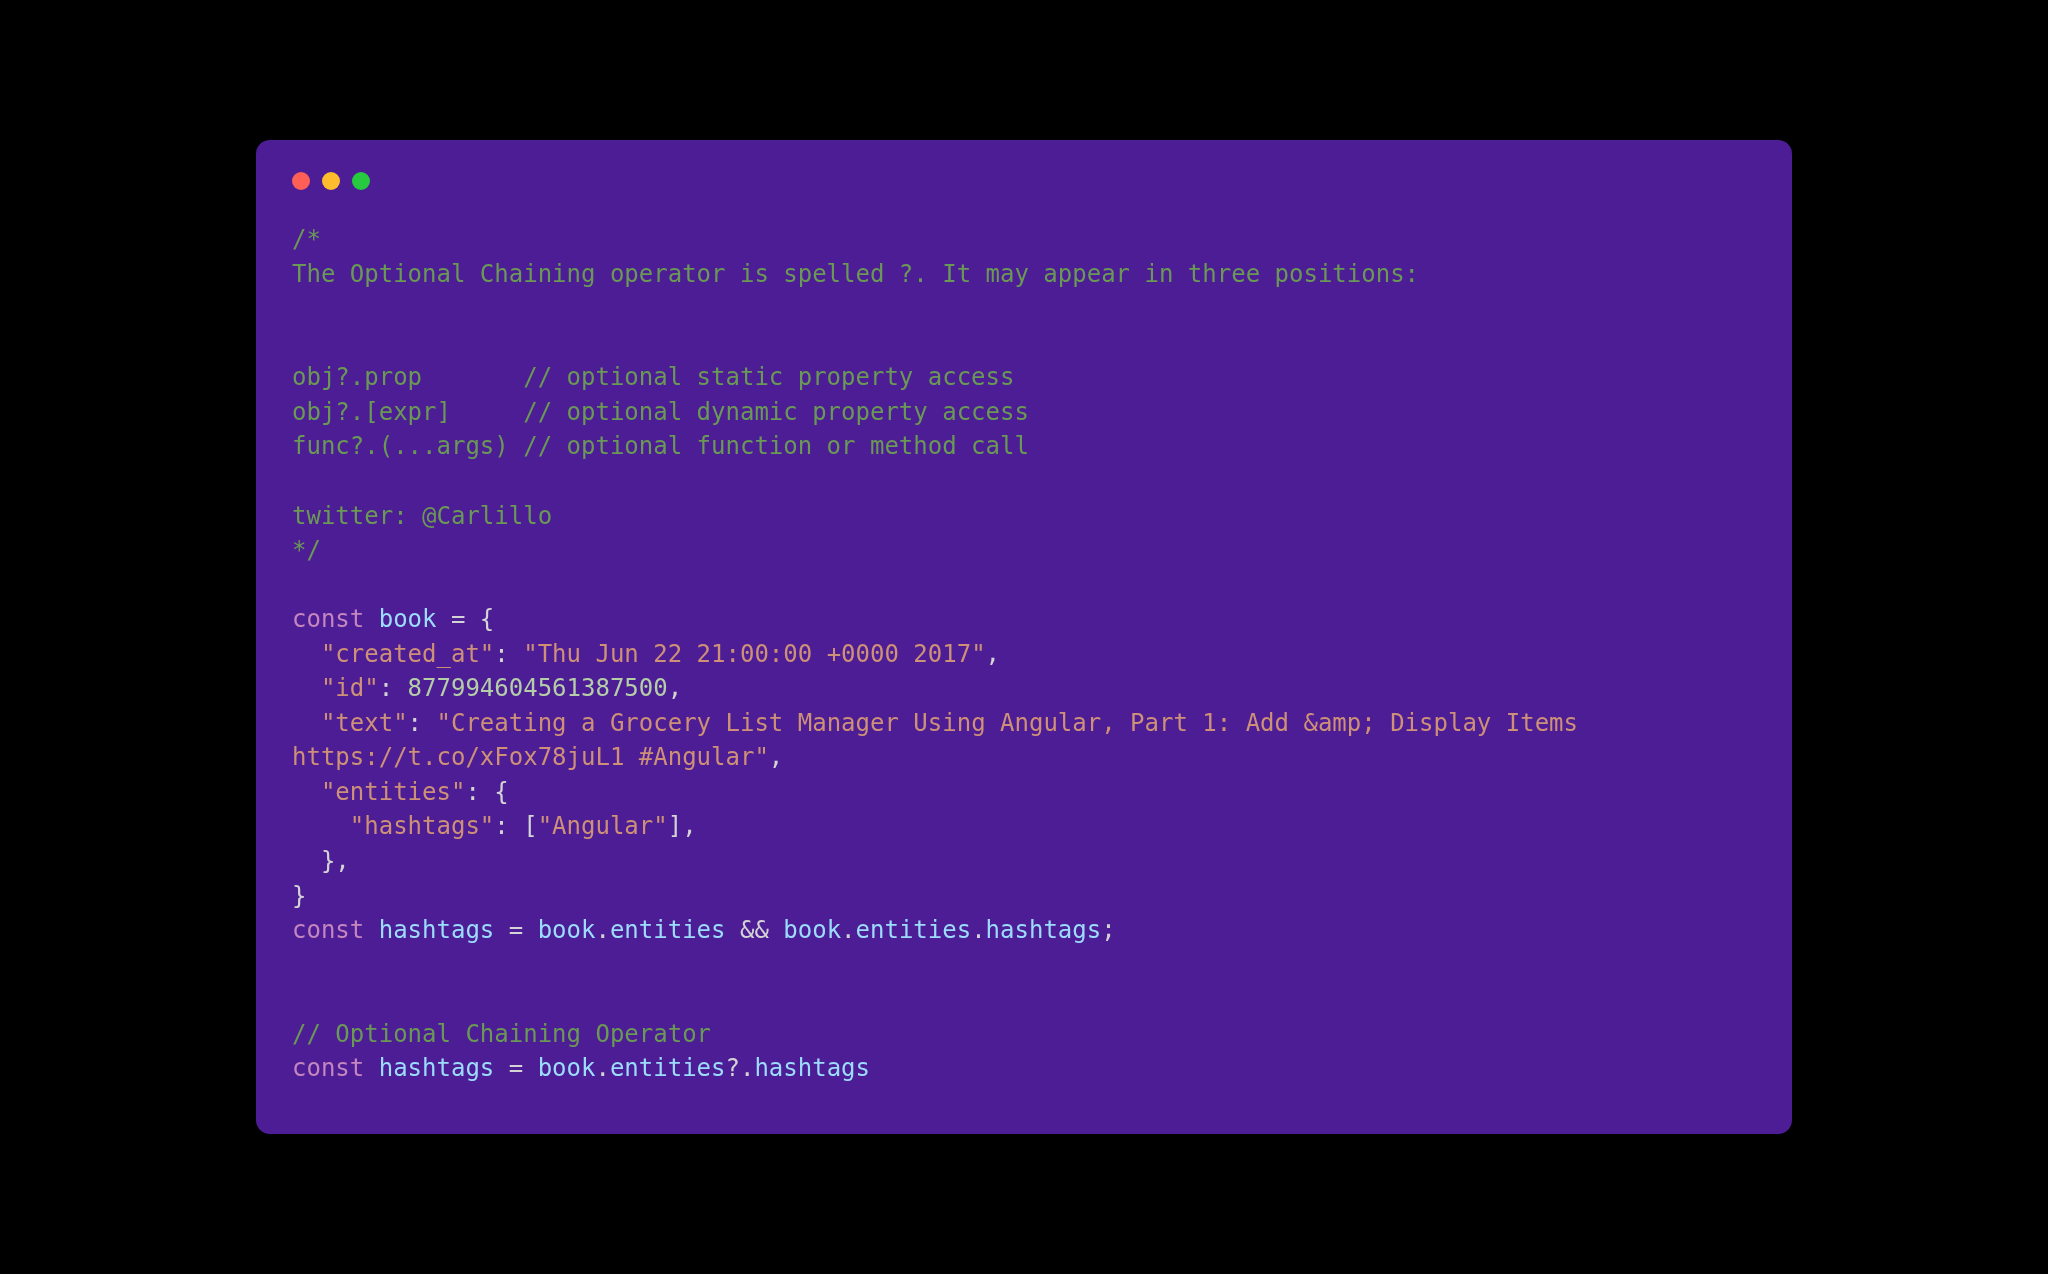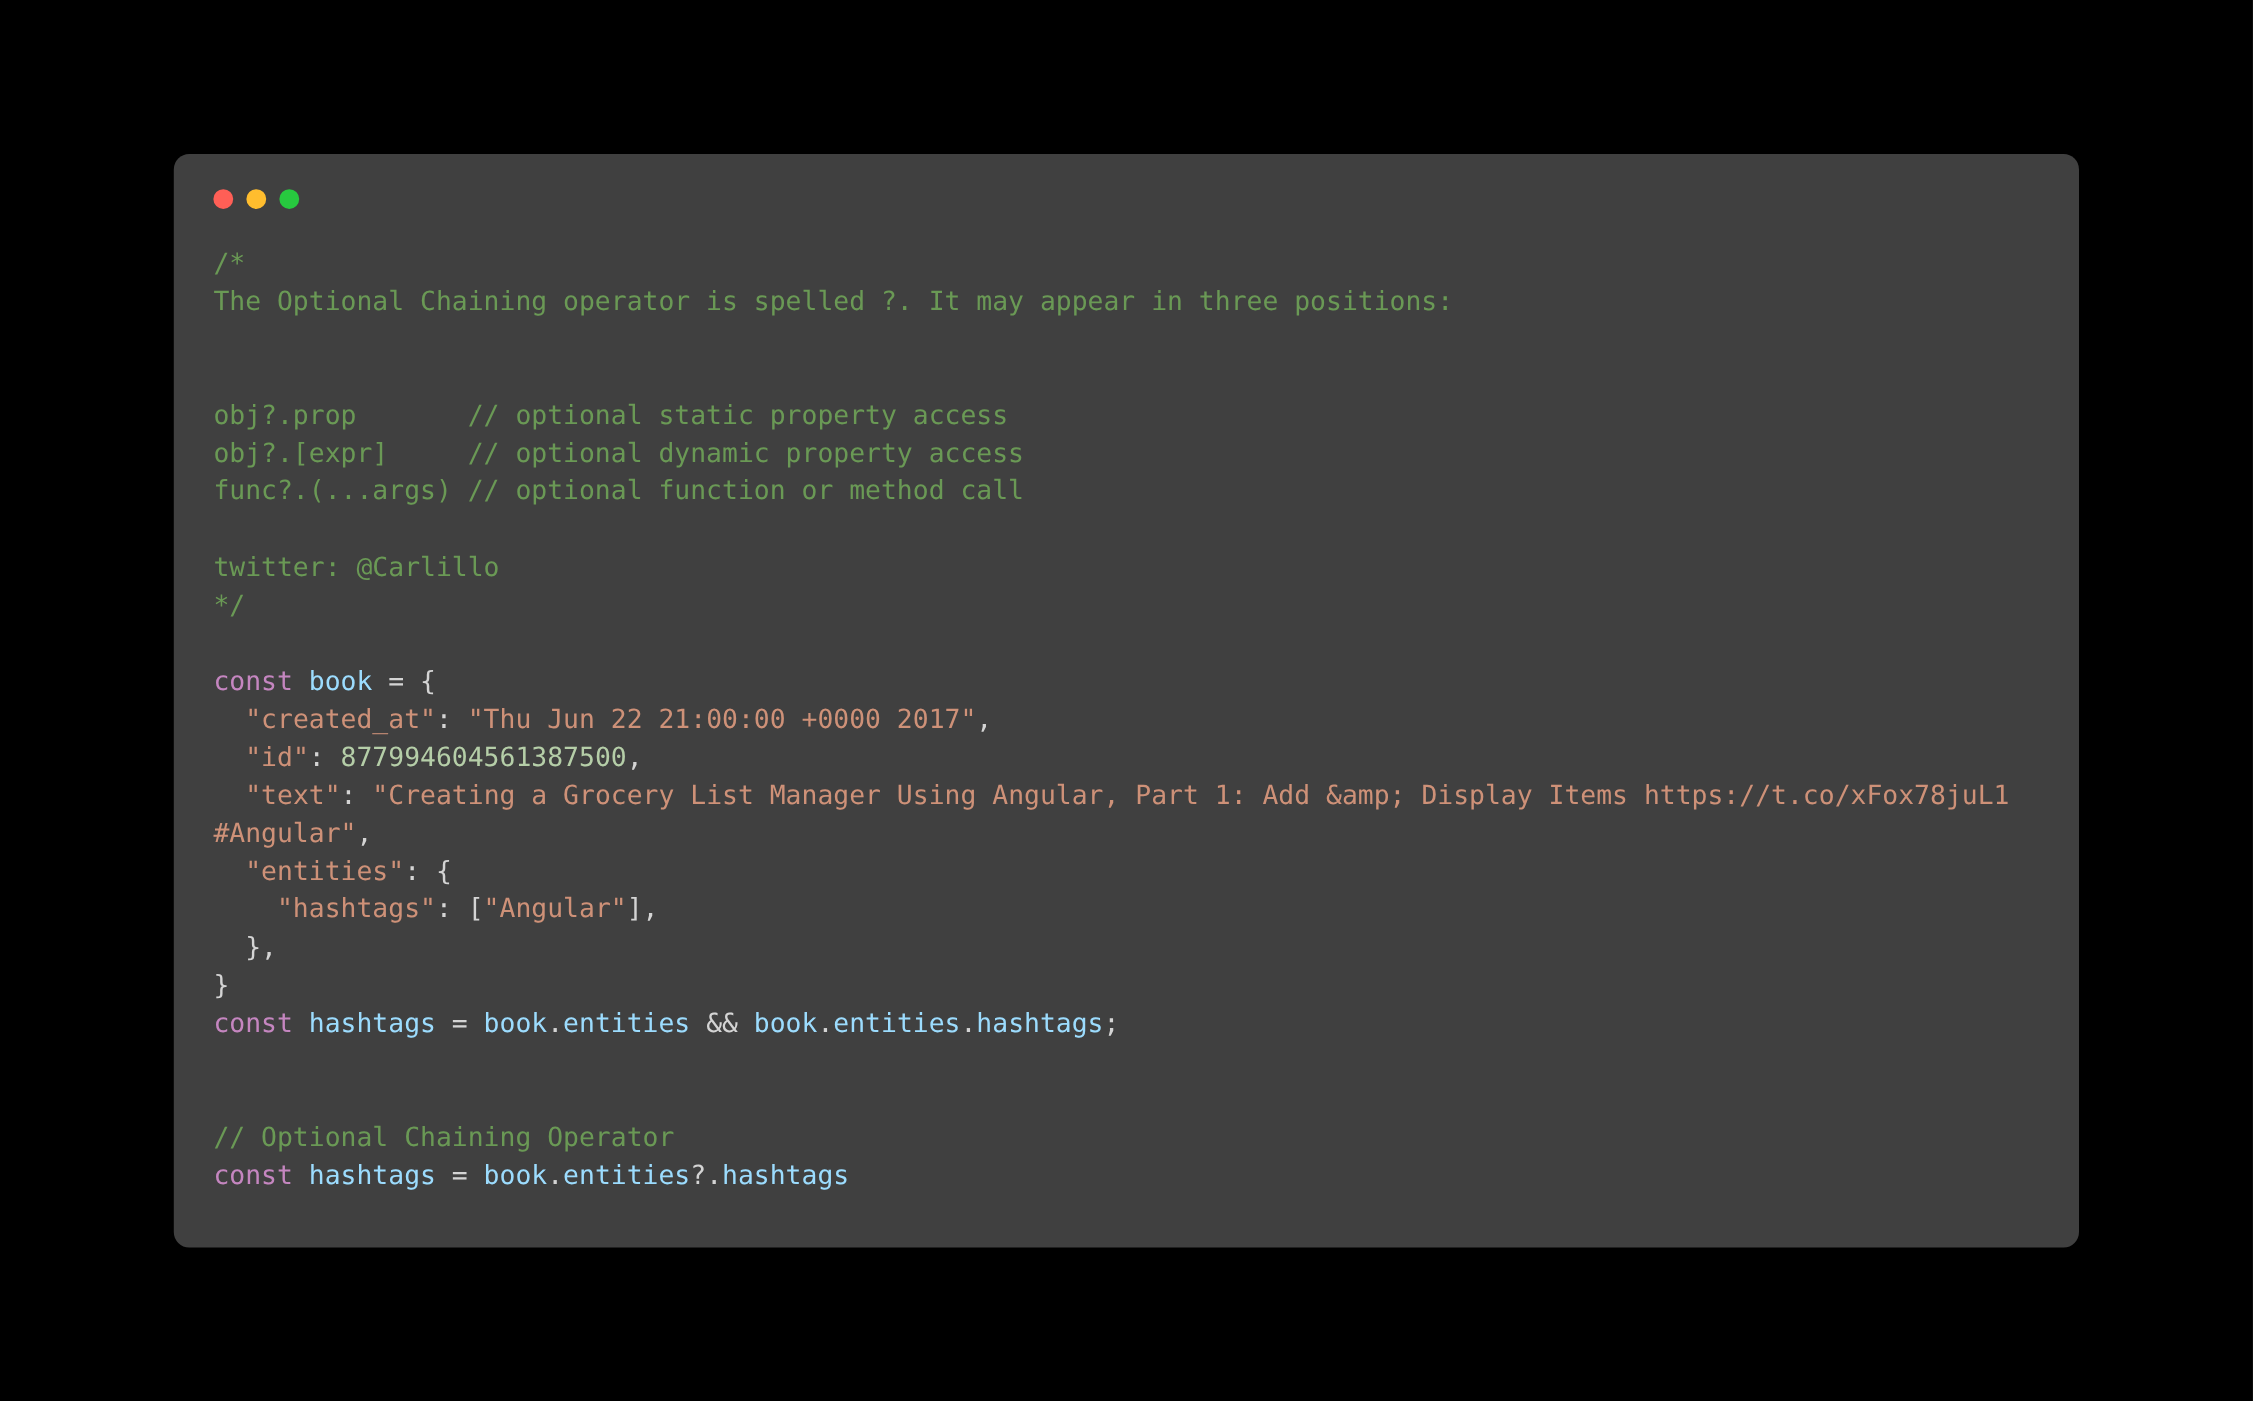--- a/index.html
+++ b/index.html
@@ -6,23 +6,23 @@
   body {
     background: #000;
     width: 2048px;
     height: 1274px;
     display: flex;
     align-items: center;
     justify-content: center;
     font-family: "SF Mono", "Menlo", "Monaco", "Consolas", monospace;
   }
   .window {
-    background: #404040;
+    background: #4c1d95;
     border-radius: 14px;
-    width: 1732px;
+    width: 1536px;
     padding: 32px 36px 48px 36px;
     box-shadow: 0 30px 80px rgba(0,0,0,0.6);
   }
   .titlebar {
     display: flex;
     gap: 12px;
     margin-bottom: 32px;
   }
   .dot {
     width: 18px;

